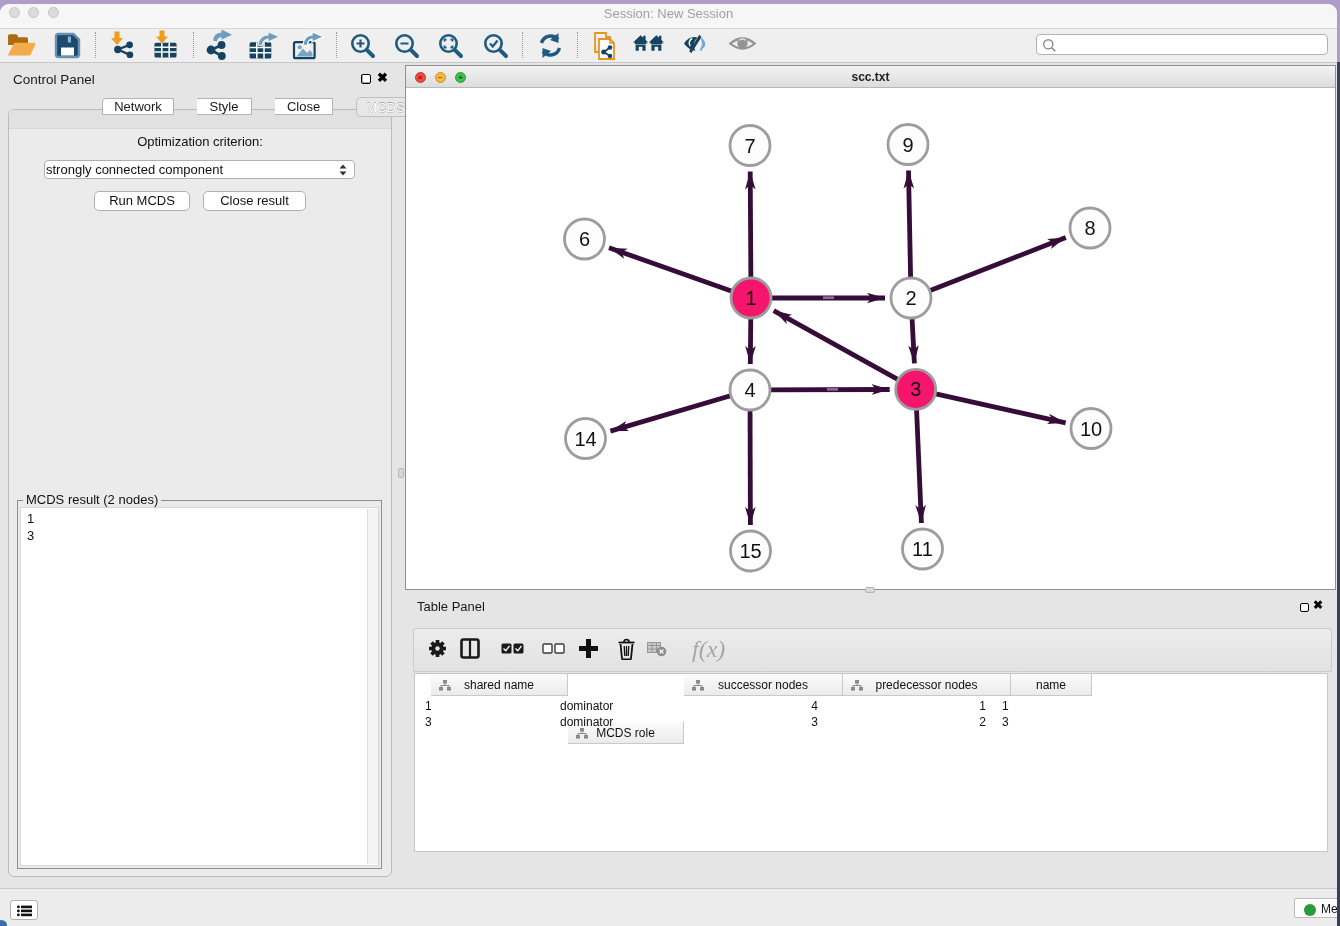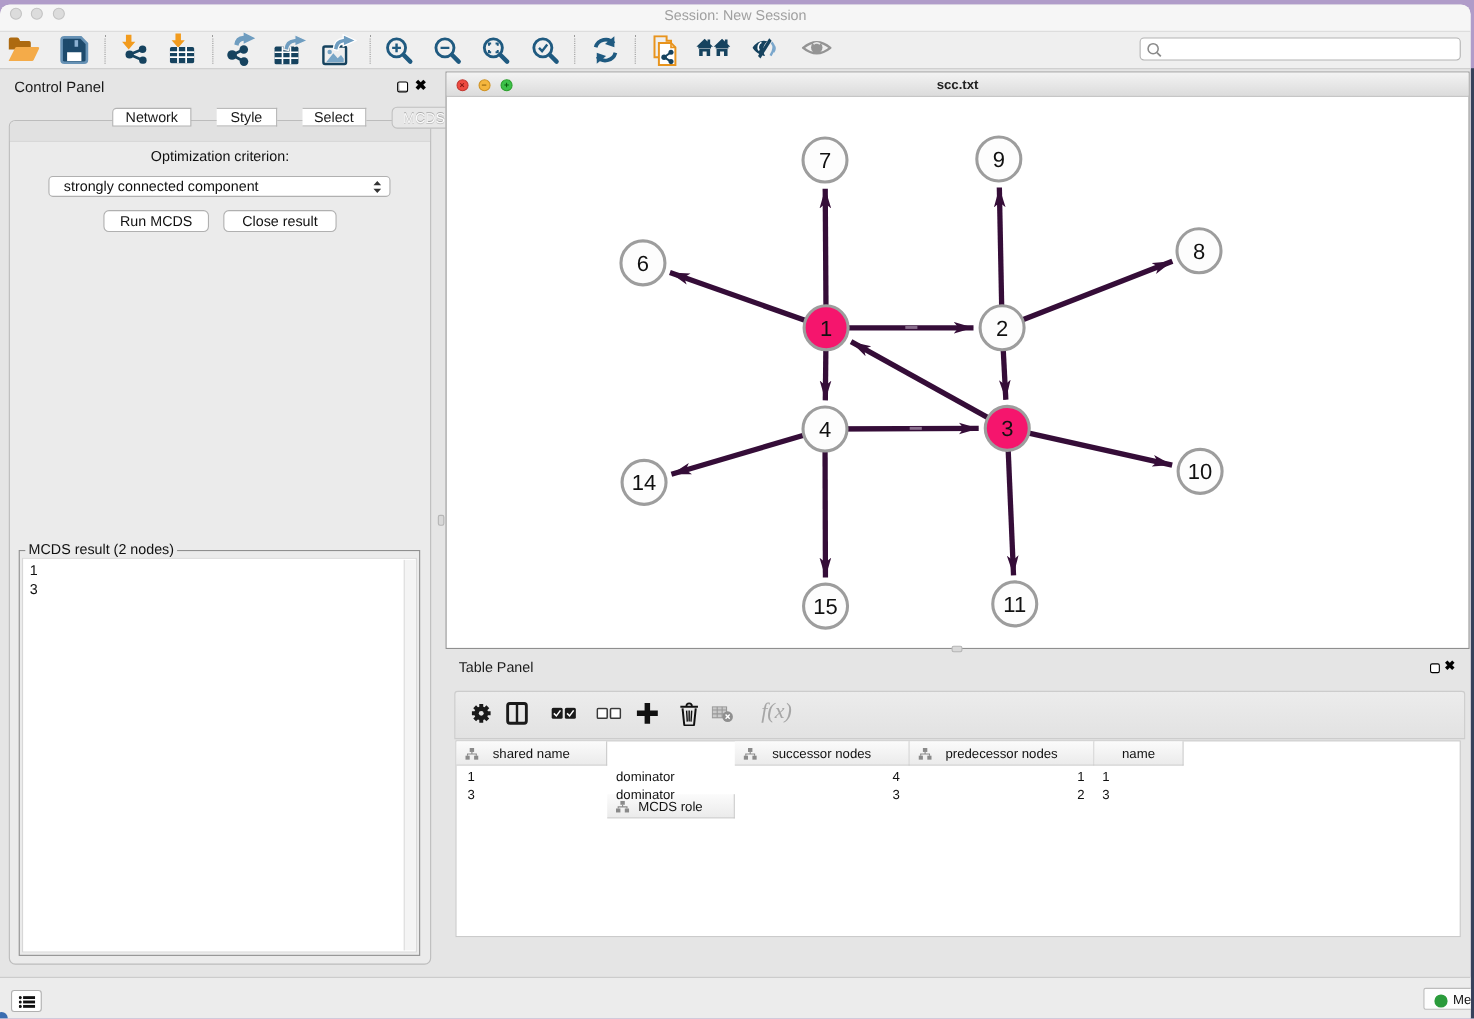--- a/index.html
+++ b/index.html
@@ -15,21 +15,21 @@
 #cp-title { position:absolute; left:13px; top:68px; font-size:13.5px; color:#1a1a1a; }
 #cp-float { position:absolute; left:361px; top:70px; width:10px; height:10px; border:1.5px solid #000; border-radius:2px; background:#fff; box-shadow:1px -1px 0 #aaa inset; }
 #cp-close { position:absolute; left:377px; top:66px; font-size:13px; font-weight:bold; color:#000; }
 #cp-pane { position:absolute; left:8px; top:105px; width:384px; height:768px; background:#ebebeb; border:1px solid #bcbcbc; border-radius:6px; }
 #cp-pane .band { position:absolute; left:0; top:0; right:0; height:19px; background:#e1e1e1; border-radius:5px 5px 0 0; border-bottom:1px solid #d6d6d6; }
 #tabs { position:absolute; left:79px; top:93.5px; height:17px; display:flex; }
 .tab { height:17px; line-height:16px; font-size:13px; color:#1a1a1a; background:#fff; border:1px solid #b3b3b3; border-left:none; text-align:center;margin-left:23px; }
 .tab.first { border-left:1px solid #b3b3b3; border-radius:4px 0 0 0; }
 .tab.sel { background:#e7e7e7; border:1px solid #c0c0c0; border-radius:5px; height:20px; margin-top:-1px; line-height:19px; color:#fafafa; text-shadow:0 -1px 0 #ababab, 0 1px 0 #c6c6c6;text-align:center; }
 #opt-label { position:absolute; left:0; top:130px; width:400px; text-align:center; font-size:13px; color:#111; }
-#dropdown { position:absolute; left:44px; top:156px; width:311px; height:19px; background:#fff; border:1px solid #b0b0b0; border-radius:4px; font-size:13px; color:#111; line-height:17px; padding-left:13px; }
+#dropdown { position:absolute; left:44px; top:156px; width:311px; height:19px; background:#fff; border:1px solid #b0b0b0; border-radius:4px; font-size:13px; color:#111; line-height:17px; padding-left:1px; }
 .btn { position:absolute; height:20px; background:#fff; border:1px solid #b0b0b0; border-radius:5px; font-size:13px; color:#111; text-align:center; line-height:18px; }
 #btn-run { left:94px; top:187px; width:96px; }
 #btn-close { left:203px; top:187px; width:103px; }
 #fs { position:absolute; left:17px; top:496px; width:365px; height:369px; border:1px solid #8f8f8f; }
 #fs-legend { position:absolute; left:5px; top:-9px; background:#ebebeb; padding:0 3px; font-size:13px; color:#111; }
 #fs-text { position:absolute; left:2px; top:6px; right:2px; bottom:2px; background:#fff; border:1px solid #d7d7d7; font-size:13px; color:#111; padding:2px 0 0 6px; line-height:17px; }
 #fs-scroll { position:absolute; right:0px; top:1px; bottom:1px; width:11px; background:#f4f4f4; border-left:1px solid #dcdcdc; }
 #netframe { position:absolute; left:405px; top:61px; width:931px; height:525px; border:1px solid #8f8f8f; background:#fff; }
 #net-tbar { position:absolute; left:0; top:0; width:100%; height:22px; background:linear-gradient(#f3f3f3,#dcdcdc); border-bottom:1px solid #b9b9b9; }
 #net-title { position:absolute; width:100%; top:4px; text-align:center; font-size:12px; font-weight:bold; color:#222; }
@@ -39,21 +39,21 @@
 #graph circle { fill:#fdfdfd; stroke:#9d9d9d; stroke-width:2.8; }
 #graph circle.pk { fill:#f5156d; }
 #graph text { font-size:20px; fill:#111; text-anchor:middle; font-family:"Liberation Sans",sans-serif; }
 .handle { position:absolute; background:#d8d8d8; border:1px solid #b5b5b5; border-radius:2px; }
 #tp-title { position:absolute; left:417px; top:595px; font-size:13px; color:#1a1a1a; }
 #tp-float { position:absolute; left:1300px; top:599px; width:9px; height:9px; border:1.5px solid #000; border-radius:2px; background:#fff; }
 #tp-close { position:absolute; left:1313px; top:594px; font-size:12px; font-weight:bold; color:#000; }
 #tp-toolbar { position:absolute; left:413px; top:624px; width:919px; height:44px; background:linear-gradient(#ececec,#e2e2e2); border:1px solid #cccccc; border-radius:3px 3px 0 0; }
 .tpi { position:absolute; top:9px; }
 #tp-table { position:absolute; left:414px; top:669px; width:914px; height:179px; background:#fff; border:1px solid #c6c6c6; }
-#tp-head { position:absolute; left:0; top:0; height:22px; display:flex; }
+#tp-head { position:absolute; left:16px; top:0; height:22px; display:flex; }
 .th { height:22px; background:linear-gradient(#fbfbfb,#ebebeb); border-right:1px solid #c9c9c9; border-bottom:1px solid #c9c9c9; font-size:12px; color:#111; position:relative; text-align:center; line-height:22px; }
 .th svg { position:absolute; left:8px; top:6px; }
 .trow { position:absolute; left:0; font-size:12px; color:#111; height:16px; line-height:16px; width:100%; }
 .trow span { position:absolute; }
 #btabs { position:absolute; left:694px; top:862px; height:21px; display:flex; }
 .btab { height:21px; line-height:20px; font-size:13px; font-weight:bold; color:#1a1a1a; background:#fff; border:1px solid #b3b3b3; border-left:none; text-align:center; }
 .btab.first { border-left:1px solid #b3b3b3; border-radius:6px 0 0 6px; }
 .btab.last { border-radius:0 6px 6px 0; }
 .btab.sel { background:linear-gradient(#dcdcdc,#d0d0d0); color:#f5f5f5; text-shadow:0 -1px 0 #b0b0b0; }
 #statusbar { position:absolute; left:0; top:884px; width:100%; height:38px; background:#ececec; border-top:1px solid #c9c9c9; }
@@ -179,21 +179,21 @@
   </div>
   <div id="cp-title">Control Panel</div>
   <div id="cp-float"></div>
   <div id="cp-close">✖</div>
   <div id="cp-pane">
       <div class="band"></div>
     </div>
   <div id="tabs">
     <div class="tab first" style="width:72px">Network</div>
     <div class="tab" style="width:55px">Style</div>
-    <div class="tab" style="width:58px">Select</div>
+    <div class="tab" style="width:58px">Close</div>
     <div class="tab sel" style="width:59px">MCDS</div>
   </div>
   <div id="opt-label">Optimization criterion:</div>
   <div id="dropdown">strongly connected component
     <svg width="10" height="14" style="position:absolute;right:6px;top:2px" viewBox="0 0 10 14">
       <path d="M1.5 5.5 L5 1.5 L8.5 5.5 Z M1.5 8.5 L5 12.5 L8.5 8.5 Z" fill="#333"></path>
     </svg>
   </div>
   <div class="btn" id="btn-run">Run MCDS</div>
   <div class="btn" id="btn-close">Close result</div>
@@ -294,21 +294,21 @@
       <path d="M1.5 4.5 H17.5" stroke="#111" stroke-width="1.8"></path>
       <path d="M7 4 Q7 1.5 9.5 1.5 Q12 1.5 12 4" fill="none" stroke="#111" stroke-width="1.6"></path>
       <path d="M7.2 8 L7.8 18 M9.5 8 V18 M11.8 8 L11.2 18" stroke="#111" stroke-width="1.3"></path>
     </svg>
     <svg class="tpi" style="left:233px;top:13px" width="20" height="15" viewBox="0 0 20 15">
       <rect x="0.5" y="0.5" width="13" height="10" fill="#c9c9c9" stroke="#989898"></rect>
       <path d="M0.5 3.5 H13.5 M0.5 7 H13.5 M5 0.5 V10.5 M9.5 0.5 V10.5" stroke="#989898" stroke-width="1"></path>
       <circle cx="14.5" cy="9.5" r="4.8" fill="#8f8f8f"></circle>
       <path d="M12.6 7.6 L16.4 11.4 M16.4 7.6 L12.6 11.4" stroke="#fff" stroke-width="1.3"></path>
     </svg>
-    <div class="tpi" style="left:278px;top:7px;font-family:'Liberation Serif',serif;font-style:italic;font-size:20px;color:#a6a6a6;">f(x)</div>
+    <div class="tpi" style="left:278px;top:7px;font-family:'Liberation Serif',serif;font-style:italic;font-size:24px;color:#a6a6a6;">f(x)</div>
   </div>
   <div id="tp-table">
     <div id="tp-head">
       <div class="th" style="width:137px;">shared name<svg width="12" height="11" viewBox="0 0 12 11">
             <g fill="#8a8a8a">
               <rect x="4" y="0" width="4" height="3.6"></rect>
               <rect x="0" y="7" width="4" height="3.6"></rect>
               <rect x="8" y="7" width="4" height="3.6"></rect>
               <path d="M6 3.6 V5.5 M2 7 V5.5 H10 V7" stroke="#8a8a8a" fill="none"></path>
             </g>

